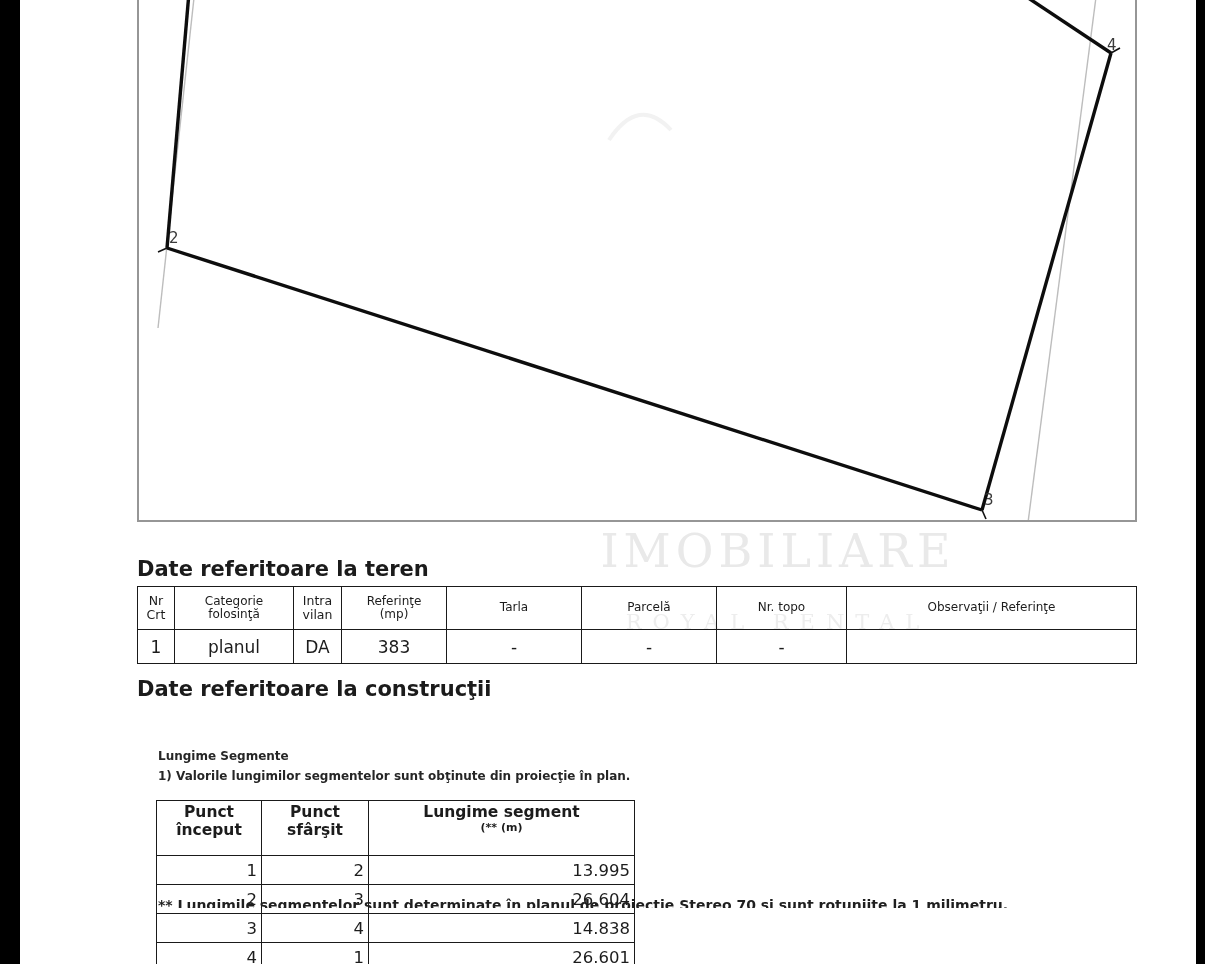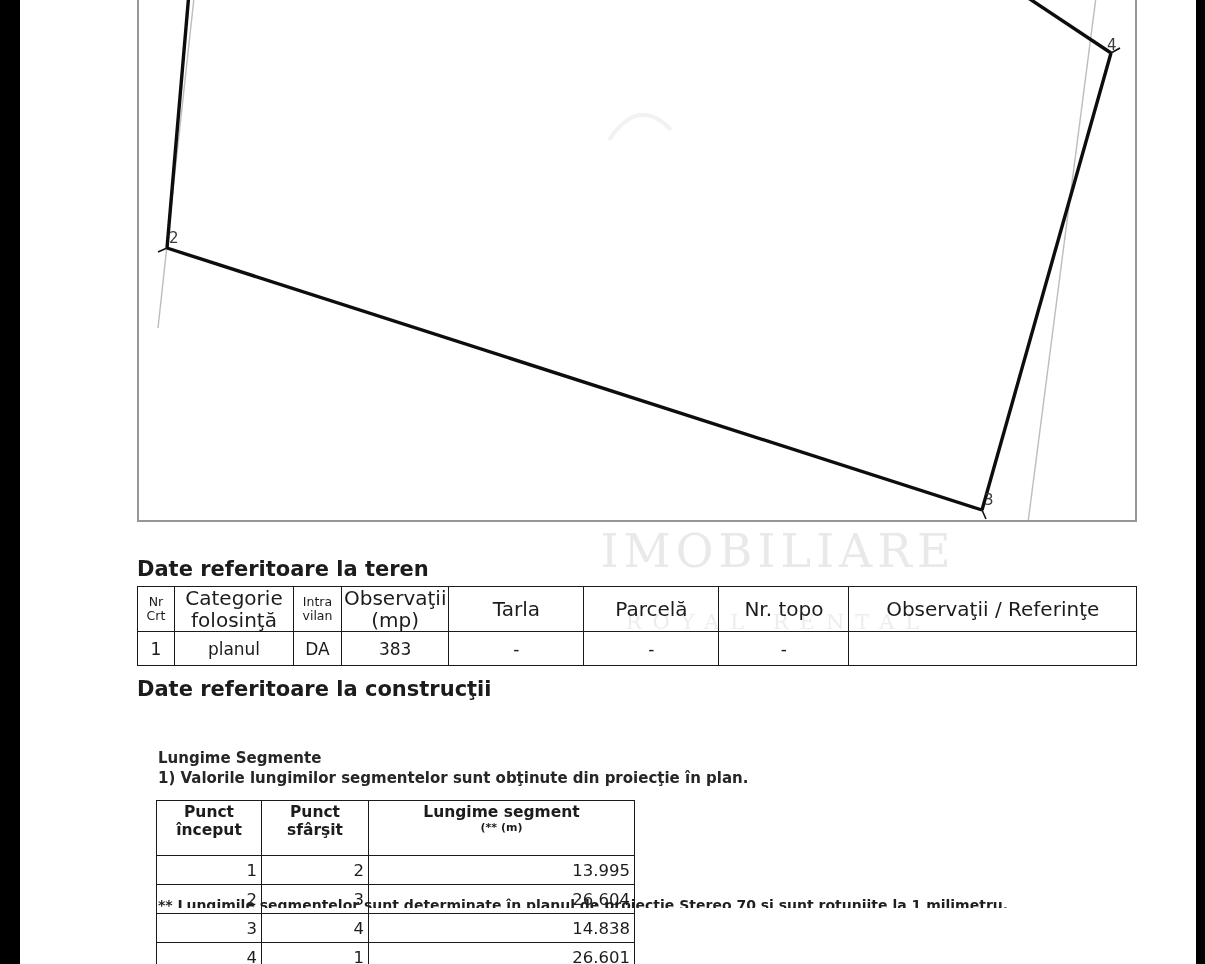--- a/index.html
+++ b/index.html
@@ -99,21 +99,21 @@
     white-space: nowrap;
     z-index: 4;
   }
   #heading-teren        { top: 557px; text-align: center; }
   #heading-constructii  { top: 677px; }
 
   .sub-heading {
     position: absolute;
     left: 138px;
     font-family: "DejaVu Sans", sans-serif;
-    font-size: 15px;
+    font-size: 12px;
     font-weight: bold;
     color: #262626;
     white-space: nowrap;
     z-index: 4;
   }
   #label-lungime-segmente { top: 749px; }
   #note-1                 { top: 769px; }
 
   #footnote {
     position: absolute;
@@ -145,21 +145,21 @@
   }
 
   
   #table-teren {
     left: 117px;
     top: 586px;
     width: 1000px;
     font-family: "DejaVu Sans", sans-serif;
   }
   #table-teren th {
-    font-size: 20px;
+    font-size: 12px;
     line-height: 1.1;
     text-align: center;
     height: 42px;
     vertical-align: middle;
     padding: 0 2px;
   }
   #table-teren th.narrow { font-size: 12.5px; }
   #table-teren td {
     font-size: 17px;
     text-align: center;
@@ -268,21 +268,21 @@
           </th>
           <th style="width:114px">
             <div>Categorie</div>
             <div>folosinţă</div>
           </th>
           <th class="narrow" style="width:43px">
             <div>Intra</div>
             <div>vilan</div>
           </th>
           <th style="width:100px">
-            <div>Observaţii</div>
+            <div>Referinţe</div>
             <div>(mp)</div>
           </th>
           <th style="width:130px">
             <div>Tarla</div>
           </th>
           <th style="width:130px">
             <div>Parcelă</div>
           </th>
           <th style="width:125px">
             <div>Nr. topo</div>

